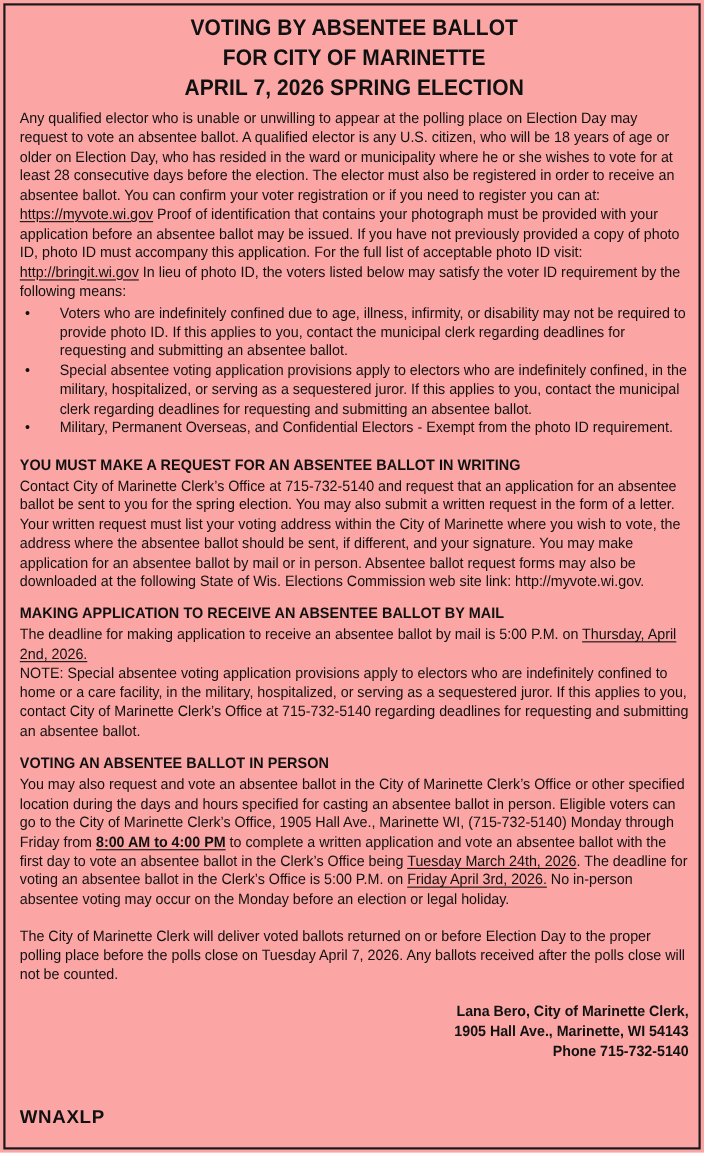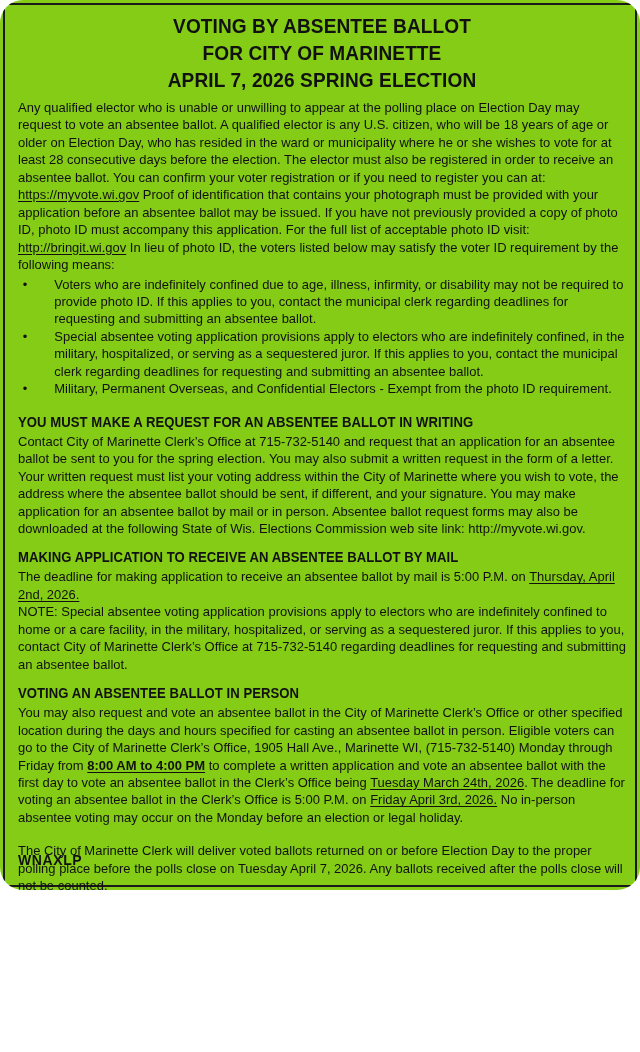--- a/index.html
+++ b/index.html
@@ -8,25 +8,24 @@
     padding: 0;
     background: #ffffff;
   }
   body {
     font-family: "Liberation Sans", "DejaVu Sans", sans-serif;
     -webkit-font-smoothing: antialiased;
   }
   #page {
     position: relative;
     width: 640px;
-    height: 890px;
-    box-sizing: border-box;
-    background: #84cc16;
+    height: 1048px;
+    box-sizing: border-box;
+    background: #fca5a5;
     overflow: hidden;
-    border-radius: 23px;
   }
   .page-border {
     position: absolute;
     left: 3px;
     top: 3px;
     right: 3px;
     bottom: 3px;
     border: 2px solid #1a1a1a;
     pointer-events: none;
     box-sizing: border-box;
@@ -123,21 +122,21 @@
     color: #111111;
     transform: scaleX(0.95);
     transform-origin: right top;
   }
 
   
   .footer-mark {
     position: absolute;
     left: 18px;
     bottom: 22px;
-    font-size: 14px;
+    font-size: 17px;
     font-weight: 700;
     letter-spacing: 0.6px;
     color: #111111;
   }
 </style>
 </head>
 <body>
 
 <div id="page">
   <div class="page-border"></div>

